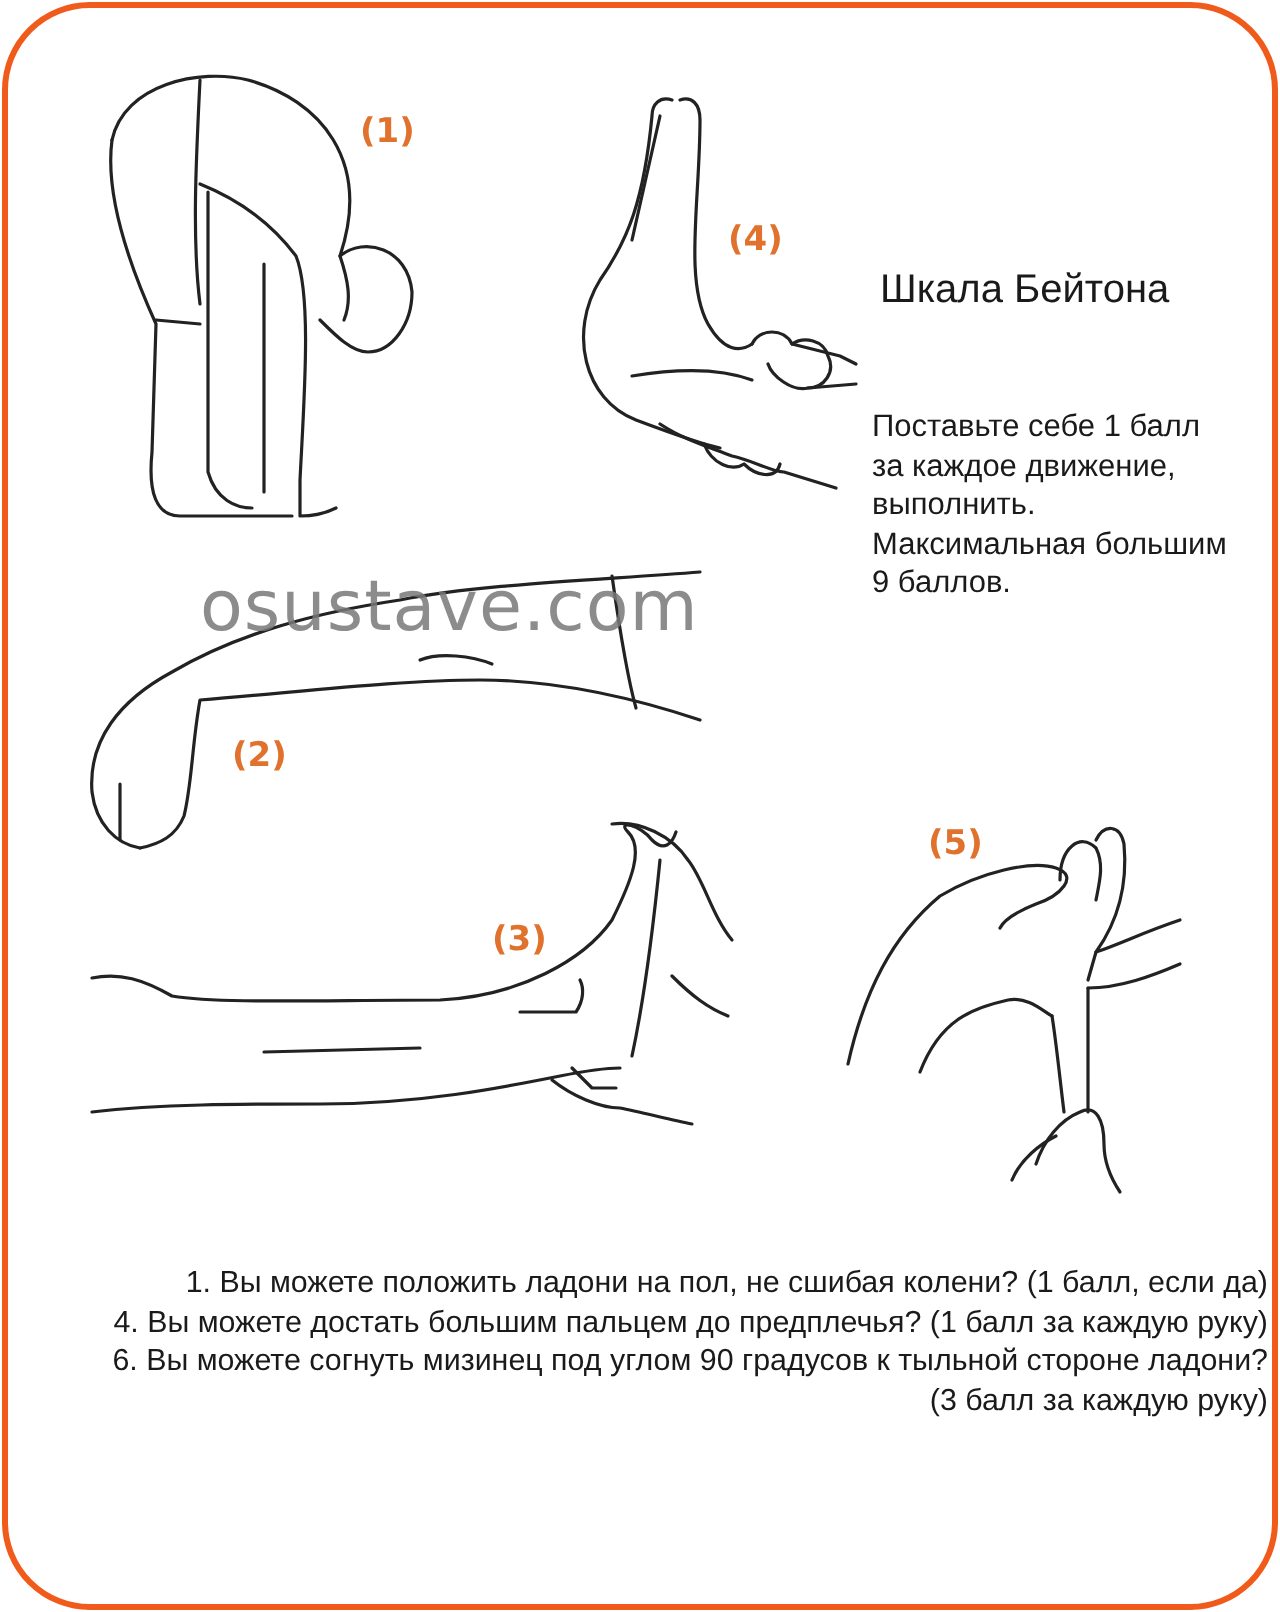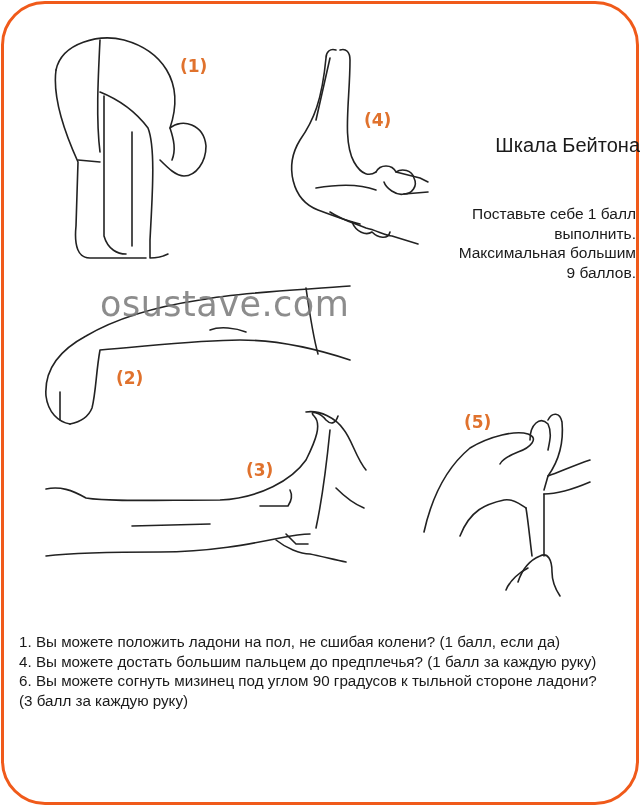--- a/index.html
+++ b/index.html
@@ -7,36 +7,36 @@
   .frame {
     position: absolute; left: 1px; top: 1px; width: 632px; height: 798px;
     border: 3px solid #f05a1a; border-radius: 44px; background: #fff;
   }
   .illus { position: absolute; left: 0; top: 0; width: 640px; height: 620px; }
   .label {
     position: absolute; color: #e0722d; font-weight: bold; font-size: 17px;
     font-family: "DejaVu Sans", sans-serif;
   }
   .title {
-    position: absolute; left: 440px; top: 134px; width: 200px; text-align: right;
+    position: absolute; left: 440px; top: 134px; width: 200px; text-align: left;
     font-size: 20px; color: #1a1a1a;
   }
   .instructions {
-    position: absolute; left: 436px; top: 204px; width: 200px; text-align: right;
+    position: absolute; left: 436px; top: 204px; width: 200px; text-align: left;
     font-size: 15.5px; line-height: 19.5px; color: #1a1a1a;
   }
   .watermark {
     position: absolute; left: 100px; top: 284px; font-size: 35px; color: rgba(120,120,120,0.85);
     font-family: "DejaVu Sans", sans-serif; letter-spacing: 0.5px; text-align: center;
   }
   .questions {
     position: absolute; left: 19px; top: 632px; width: 615px;
     font-size: 15.2px; line-height: 19.6px; color: #1a1a1a;
   }
-  .questions div { white-space: nowrap; }
+  .questions div { white-space: nowrap; text-align: right; }
 </style>
 </head>
 <body>
 
 <div class="frame"></div>
 
 <svg class="illus" viewBox="0 0 640 620" fill="none" stroke="#222" stroke-width="1.6" stroke-linecap="round" stroke-linejoin="round">
 
   <g>
     <path d="M56 70 C62 42 100 34 124 40 C160 50 186 80 170 128 C182 118 204 124 206 146 C206 162 196 176 184 176 C176 176 168 168 160 160"></path>
@@ -100,20 +100,21 @@
 <div class="label" style="left:246px; top:460px;">(3)</div>
 <div class="label" style="left:364px; top:110px;">(4)</div>
 <div class="label" style="left:464px; top:412px;">(5)</div>
 
 <div class="watermark">osustave.com</div>
 
 <div class="title">Шкала Бейтона</div>
 
 <div class="instructions">
   <div>Поставьте себе 1 балл</div>
+  <div>за каждое движение,</div>
   <div>выполнить.</div>
   <div>Максимальная большим</div>
   <div>9 баллов.</div>
 </div>
 
 <div class="questions">
   <div>1. Вы можете положить ладони на пол, не сшибая колени? (1 балл, если да)</div>
   <div>4. Вы можете достать большим пальцем до предплечья? (1 балл за каждую руку)</div>
   <div>6. Вы можете согнуть мизинец под углом 90 градусов к тыльной стороне ладони?</div>
   <div>(3 балл за каждую руку)</div>

